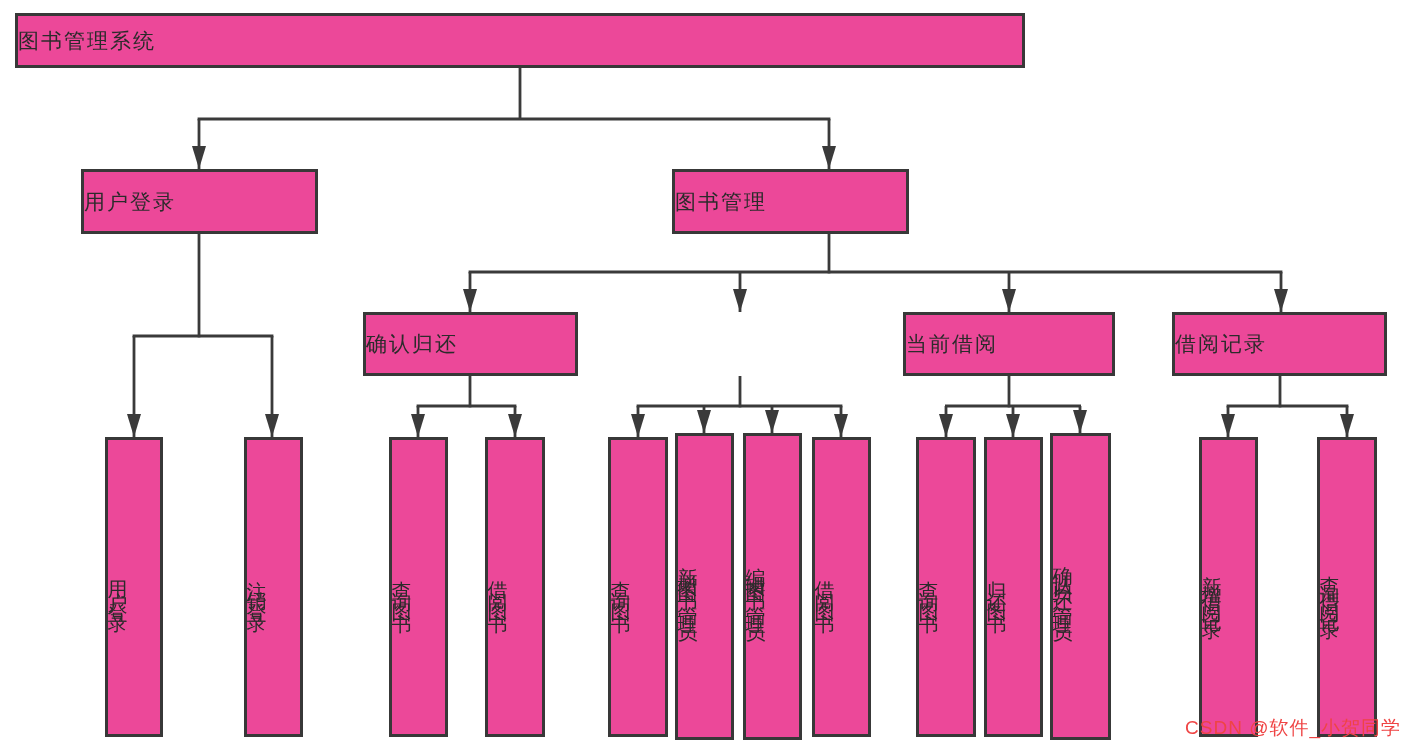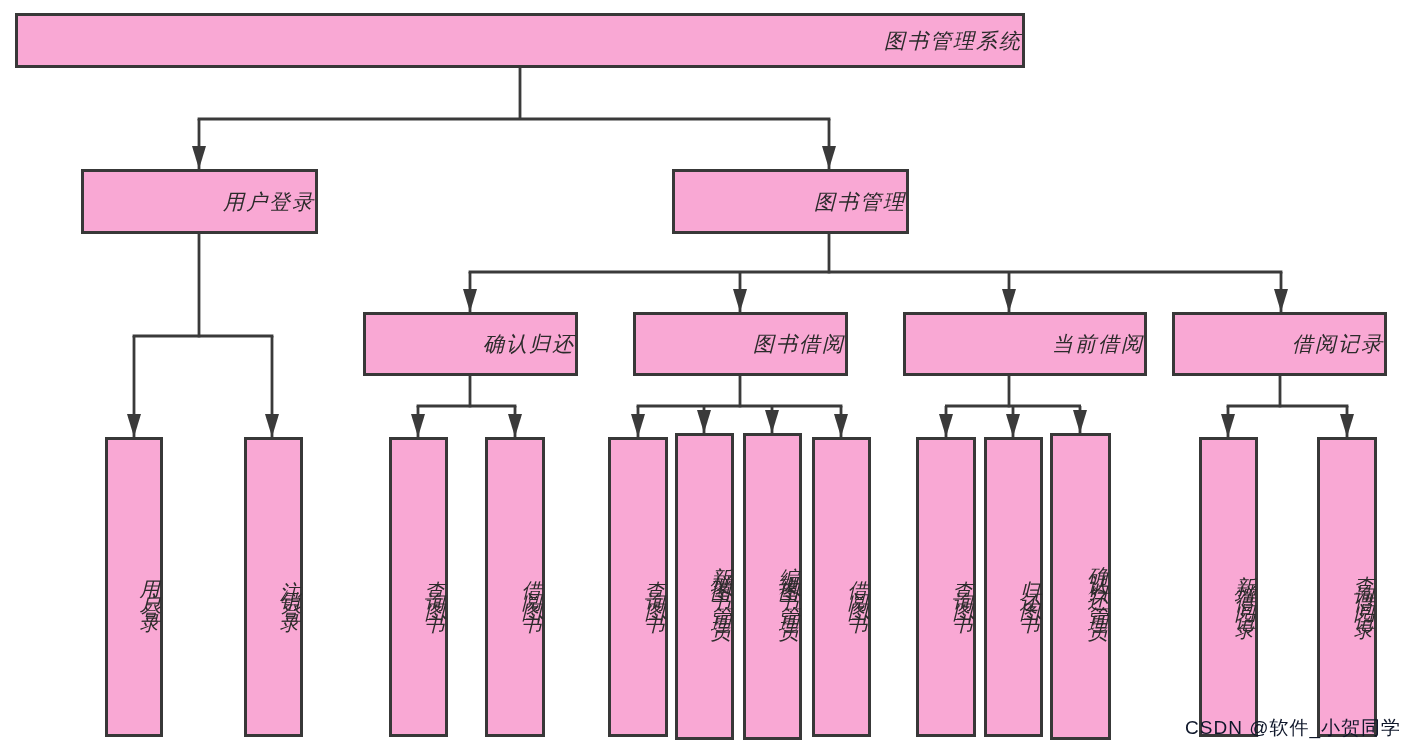--- a/index.html
+++ b/index.html
@@ -13,47 +13,46 @@
   }
   .connectors {
     position: absolute;
     left: 0; top: 0;
     width: 1405px; height: 747px;
     pointer-events: none;
   }
   .box {
     position: absolute;
     box-sizing: border-box;
-    background: #f9a8d4;
+    background: #ec4899;
     border: 3px solid #383838;
     display: flex;
     align-items: center;
-    justify-content: flex-end;
+    justify-content: flex-start;
     color: #2b2b2b;
     font-size: 21px;
     letter-spacing: 2px;
     z-index: 2;
-    font-style: italic;
   }
   .leaf span {
     writing-mode: vertical-rl;
     text-orientation: mixed;
     font-size: 20px;
     letter-spacing: 11px;
     line-height: 1;
   }
   .leaf.mid span { letter-spacing: 9px; }
   .leaf.long span { letter-spacing: 8px; }
   .watermark {
     position: absolute;
     right: 4px;
     bottom: 6px;
     font-size: 19px;
     letter-spacing: 1px;
-    color: #0f172a;
+    color: #ef4444;
     z-index: 5;
     white-space: nowrap;
   }
 </style>
 </head>
 <body>
 
 <div class="canvas">
 
   <svg class="connectors" width="1405" height="747" viewBox="0 0 1405 747" xmlns="http://www.w3.org/2000/svg">
@@ -113,24 +112,21 @@
   <div class="box" style="left:81px;top:169px;width:237px;height:65px">
     <span>用户登录</span>
   </div>
   <div class="box" style="left:672px;top:169px;width:237px;height:65px">
     <span>图书管理</span>
   </div>
 
   <div class="box" style="left:363px;top:312px;width:215px;height:64px">
     <span>确认归还</span>
   </div>
-  <div class="box" style="left:633px;top:312px;width:215px;height:64px">
-    <span>图书借阅</span>
-  </div>
-  <div class="box" style="left:903px;top:312px;width:244px;height:64px">
+  <div class="box" style="left:903px;top:312px;width:212px;height:64px">
     <span>当前借阅</span>
   </div>
   <div class="box" style="left:1172px;top:312px;width:215px;height:64px">
     <span>借阅记录</span>
   </div>
 
   <div class="box leaf" style="left:105px;top:437px;width:58px;height:300px">
     <span>用户登录</span>
   </div>
   <div class="box leaf" style="left:244px;top:437px;width:59px;height:300px">

